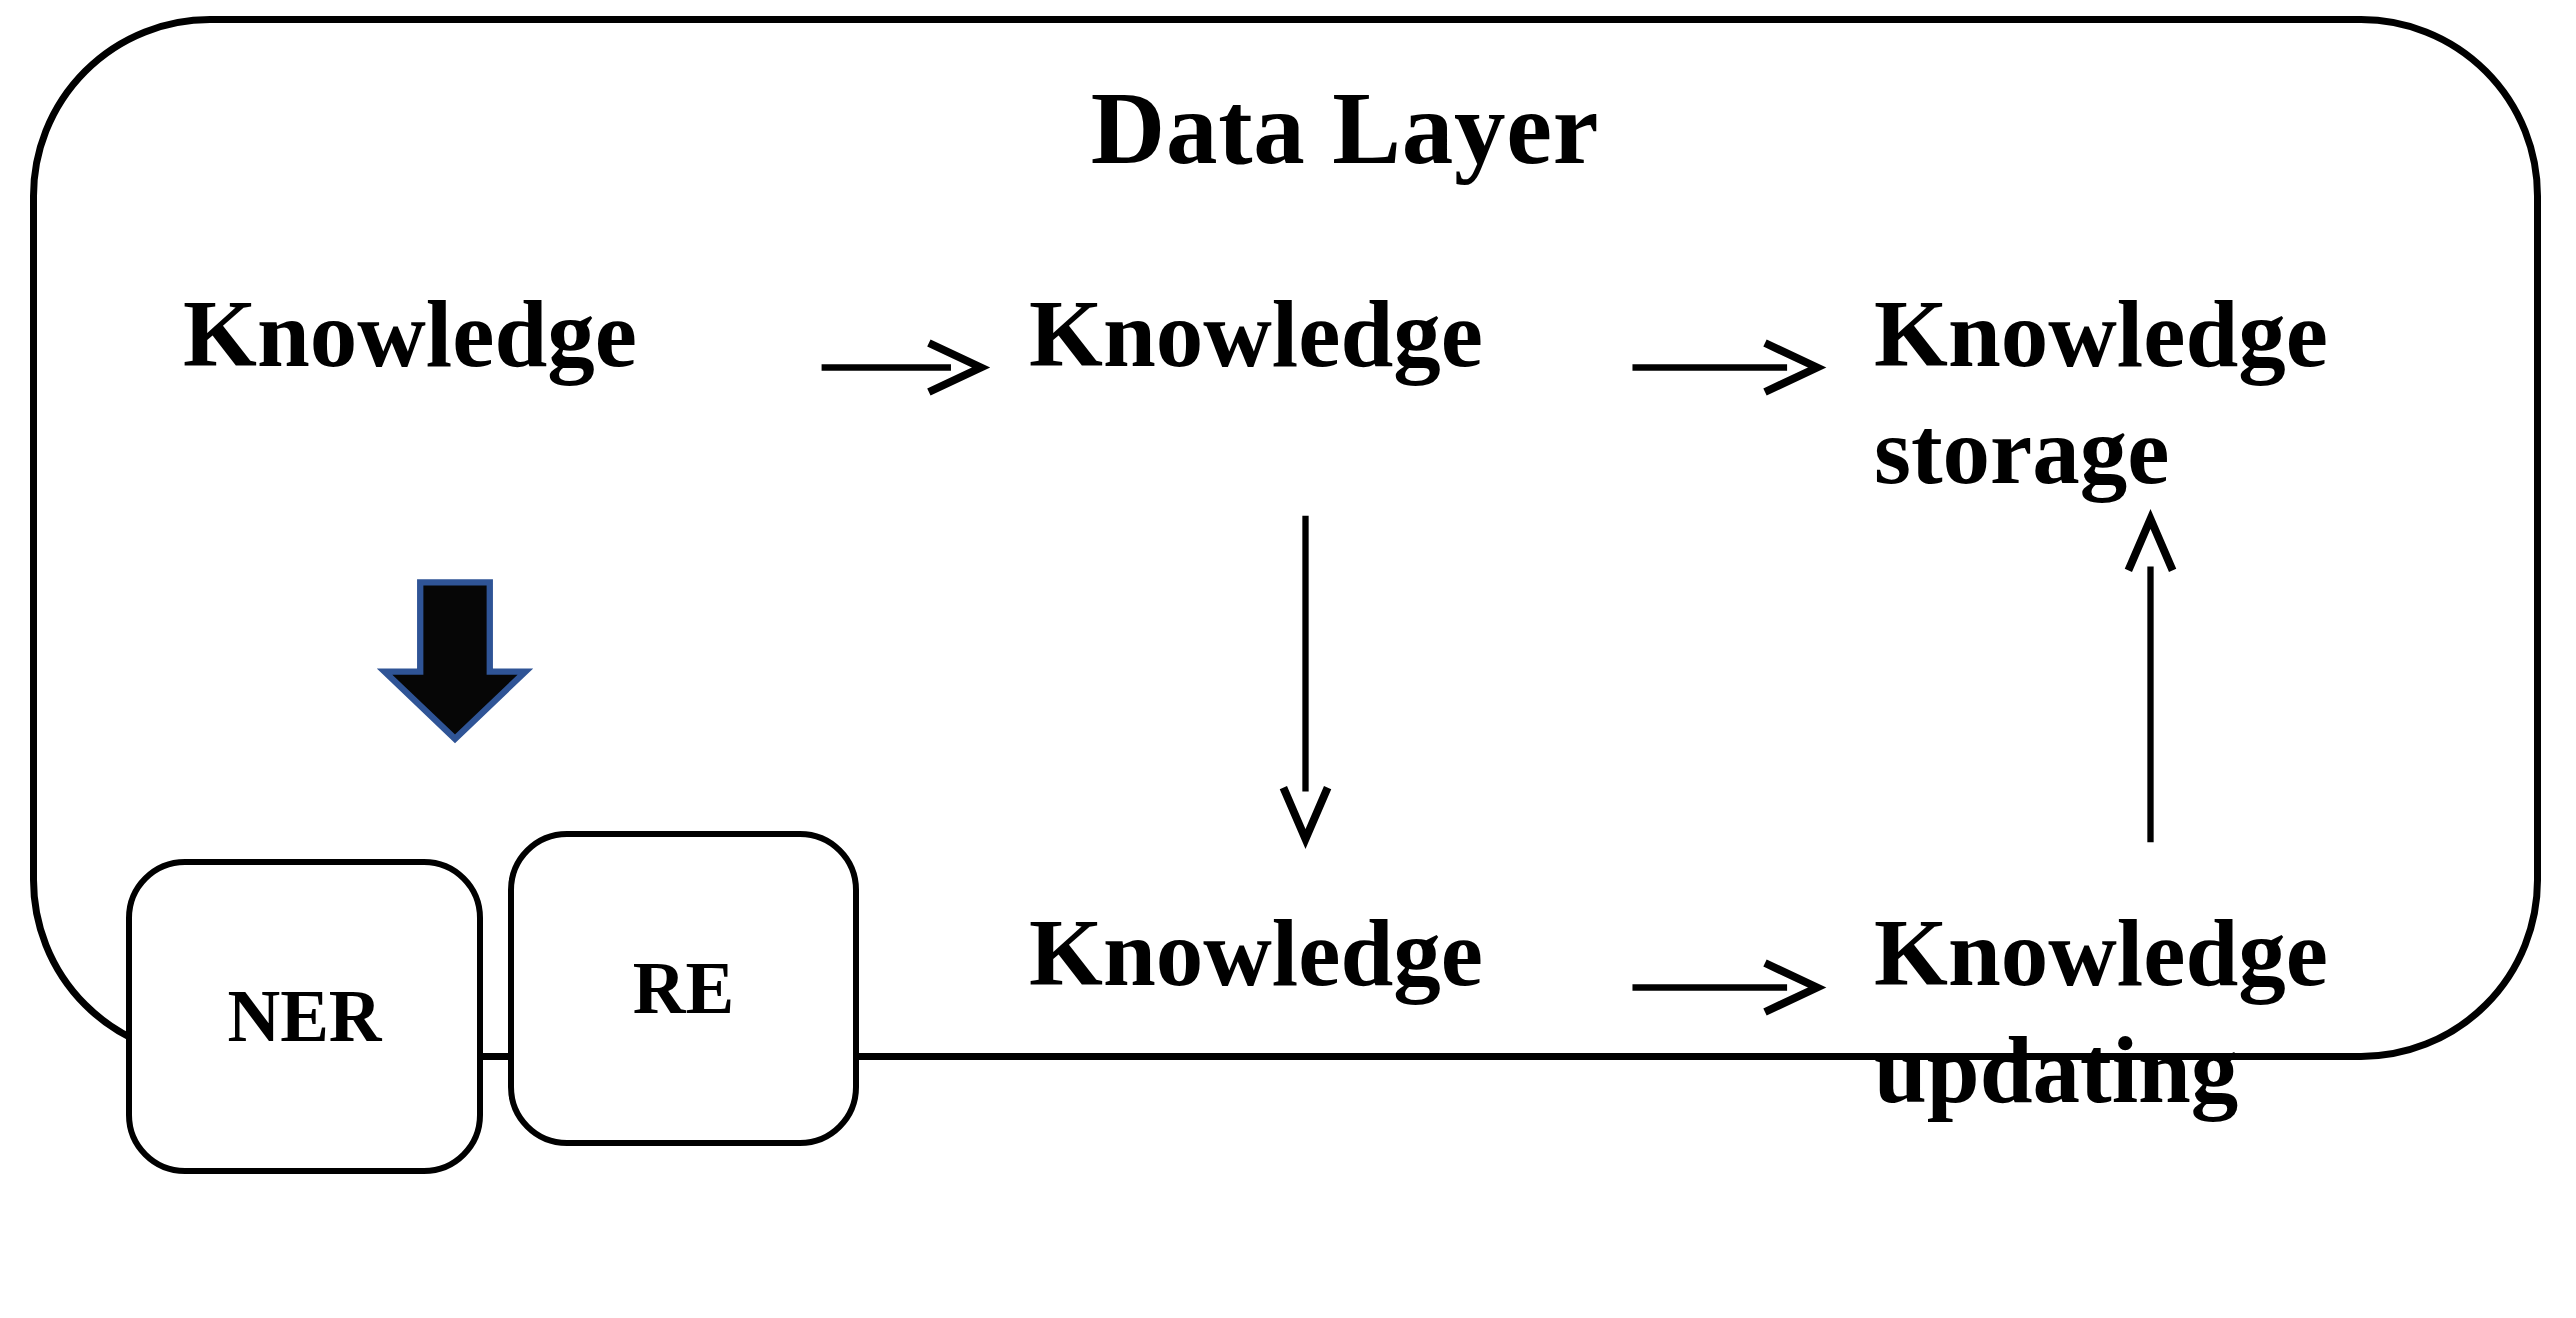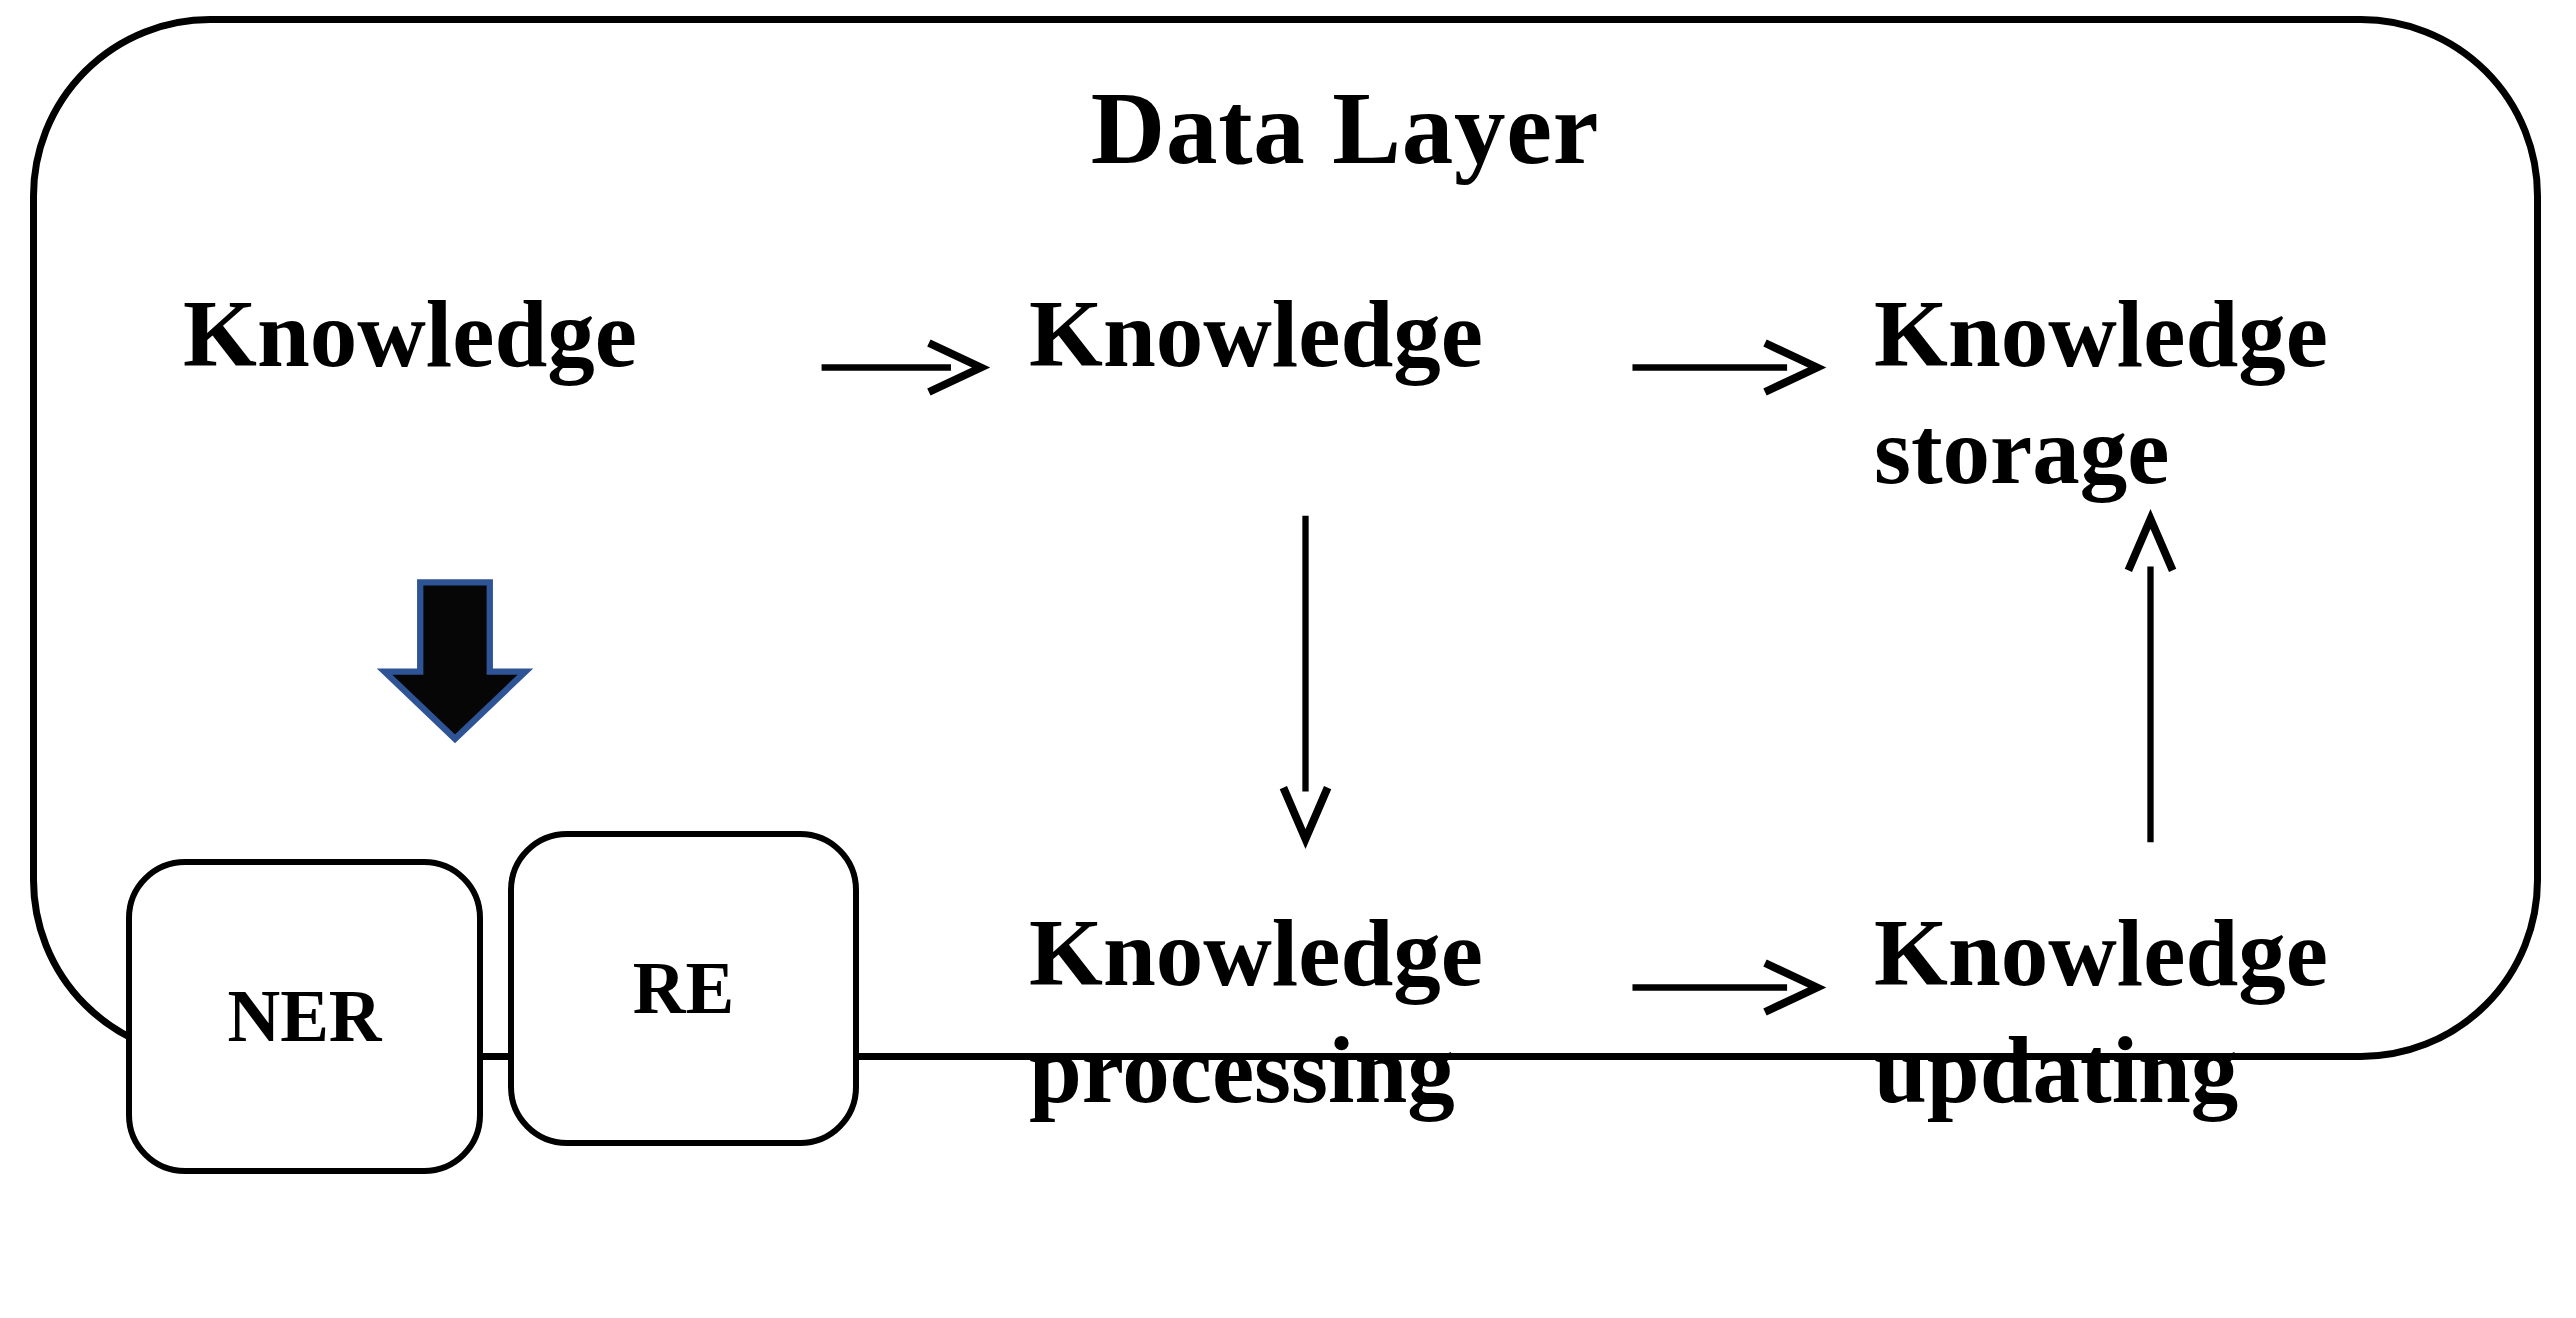--- a/index.html
+++ b/index.html
@@ -62,21 +62,20 @@
   <div class="node node-fusion">
     <span>Knowledge</span>
   </div>
   <div class="node node-storage">
     <span>Knowledge</span>
     <span>storage</span>
   </div>
 
   <div class="node node-processing">
     <span>Knowledge</span>
-    <span>processing</span>
   </div>
   <div class="node node-updating">
     <span>Knowledge</span>
     <span>updating</span>
   </div>
 
   <svg class="connector" style="left:778px;top:309px;" width="182" height="71" viewBox="0 0 230 90">
     <line class="thin-line" x1="8" y1="45" x2="172" y2="45"></line>
     <polyline class="thin-head" points="144,14 210,45 144,76"></polyline>
   </svg>

